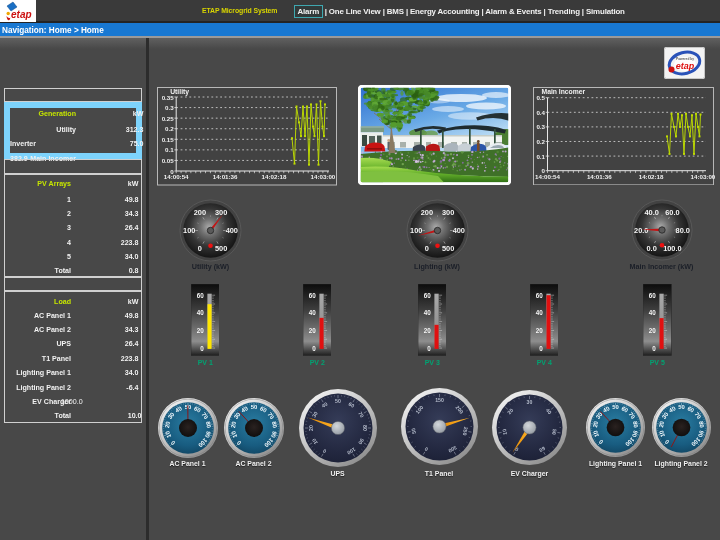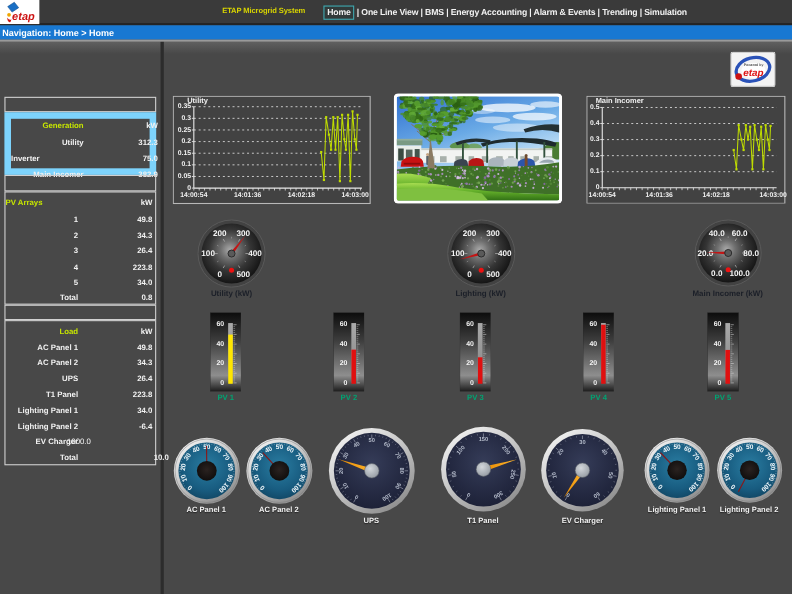--- a/index.html
+++ b/index.html
@@ -3,42 +3,42 @@
 <div style="position:absolute;left:0;top:0;width:720px;height:22px;background:#3a3a3a"></div>
 <div style="position:absolute;left:0;top:21px;width:720px;height:2px;background:#242424"></div>
 <svg style="position:absolute;left:0px;top:0px" width="36" height="22" viewBox="0 0 36 22">
     <rect width="36" height="22" fill="#ffffff"></rect>
     <polygon points="7,6 13,2 17,7 11,11" fill="#1a6fc4" stroke="#0d4a8a" stroke-width="0.5"></polygon>
     <circle cx="8.2" cy="13.5" r="1.7" fill="#f0a500"></circle>
     <path d="M6.5 16 q2 3 4 1.5 l-1 2.5 q-2.5 1 -3 -4 Z" fill="#cc1111"></path>
     <text x="11" y="18" font-size="10" font-weight="bold" font-style="italic" fill="#cc1111" font-family="Liberation Sans">etap</text>
   </svg>
 <div style="position:absolute;left:202px;top:7px;width:140px;color:#d8d400;font-size:6.9px;font-weight:bold;letter-spacing:-0.1px">ETAP Microgrid System</div>
-<div style="position:absolute;left:294px;top:7px;color:#f2f2f2;font-size:7.9px;font-weight:bold;white-space:nowrap;letter-spacing:-0.15px"><span style="border:1px solid #3fa8b0;padding:1px 2.5px;background:#323a3a">Home</span> | One Line View | BMS | Energy Accounting | Alarm &amp; Events | Trending | Simulation</div>
+<div style="position:absolute;left:294px;top:7px;color:#f2f2f2;font-size:7.9px;font-weight:bold;white-space:nowrap;letter-spacing:-0.15px"><span style="border:1px solid #3fa8b0;padding:1px 2.5px;background:#323a3a">Alarm</span> | One Line View | BMS | Energy Accounting | Alarm &amp; Events | Trending | Simulation</div>
 <div style="position:absolute;left:0;top:23px;width:720px;height:13px;background:#1878d2"></div>
 <div style="position:absolute;left:2px;top:26px;color:#ffffff;font-size:8.2px;font-weight:bold">Navigation: Home &gt; Home</div>
 <div style="position:absolute;left:0;top:36px;width:720px;height:1.5px;background:#9a9a9a"></div>
 <div style="position:absolute;left:0;top:37.5px;width:145.5px;height:502.5px;background:linear-gradient(#606060,#484848 11px)"></div>
 <div style="position:absolute;left:145.5px;top:37.5px;width:3px;height:502.5px;background:#2c2c2c"></div>
 <div style="position:absolute;left:148.5px;top:37.5px;width:571.5px;height:502.5px;background:linear-gradient(#606060,#484848 11px)"></div>
 <div style="position:absolute;left:0;top:0;width:145px;height:540px">
     <div style="position:absolute;left:4px;top:88px;width:138px;height:14px;border:1px solid #d0d0d0;box-sizing:border-box"></div>
     <div style="position:absolute;left:4px;top:102px;width:138px;height:57px;border:6px solid #7dd3fc;box-sizing:border-box">
       <div style="position:absolute;left:0;top:1.5px;width:66px;text-align:right;color:#c6e500;font-size:7.1px;font-weight:bold;white-space:nowrap">Generation</div>
       <div style="position:absolute;left:0;top:1.5px;width:133.5px;text-align:right;color:#f2f2f2;font-size:7.1px;font-weight:bold;white-space:nowrap">kW</div>
       <div style="position:absolute;left:0;top:18px;width:66px;text-align:right;color:#f2f2f2;font-size:7.1px;font-weight:bold;white-space:nowrap">Utility</div>
       <div style="position:absolute;left:0;top:18px;width:133.5px;text-align:right;color:#f2f2f2;font-size:7.1px;font-weight:bold;white-space:nowrap">312.3</div>
       <div style="position:absolute;left:0;top:32.4px;width:66px;text-align:left;color:#f2f2f2;font-size:7.1px;font-weight:bold;white-space:nowrap">Inverter</div>
       <div style="position:absolute;left:0;top:32.4px;width:133.5px;text-align:right;color:#f2f2f2;font-size:7.1px;font-weight:bold;white-space:nowrap">75.0</div>
       <div style="position:absolute;left:0;top:46.8px;width:66px;text-align:right;color:#f2f2f2;font-size:7.1px;font-weight:bold;white-space:nowrap">Main Incomer</div>
-      <div style="position:absolute;left:0;top:46.8px;width:133.5px;text-align:right;color:#f2f2f2;font-size:7.1px;font-weight:bold;white-space:nowrap">382.9</div>
+      <div style="position:absolute;left:0;top:46.8px;width:133.5px;text-align:left;color:#f2f2f2;font-size:7.1px;font-weight:bold;white-space:nowrap">382.9</div>
     </div>
     <div style="position:absolute;left:4px;top:159px;width:138px;height:15px;border:1px solid #d0d0d0;box-sizing:border-box"></div>
     <div style="position:absolute;left:4px;top:174px;width:138px;height:103px;border:1px solid #d0d0d0;box-sizing:border-box">
-      <div style="position:absolute;left:0;top:4.5px;width:66px;color:#c6e500;font-size:7.1px;font-weight:bold;white-space:nowrap">PV Arrays</div>
+      <div style="position:absolute;left:0;top:4.5px;width:66px;text-align:right;color:#c6e500;font-size:7.1px;font-weight:bold;white-space:nowrap">PV Arrays</div>
       <div style="position:absolute;left:0;top:4.5px;width:133.5px;text-align:right;color:#f2f2f2;font-size:7.1px;font-weight:bold;white-space:nowrap">kW</div>
       <div style="position:absolute;left:0;top:20.5px;width:66px;text-align:right;color:#f2f2f2;font-size:7.1px;font-weight:bold;white-space:nowrap">1</div>
       <div style="position:absolute;left:0;top:20.5px;width:133.5px;text-align:right;color:#f2f2f2;font-size:7.1px;font-weight:bold;white-space:nowrap">49.8</div>
       <div style="position:absolute;left:0;top:34.9px;width:66px;text-align:right;color:#f2f2f2;font-size:7.1px;font-weight:bold;white-space:nowrap">2</div>
       <div style="position:absolute;left:0;top:34.9px;width:133.5px;text-align:right;color:#f2f2f2;font-size:7.1px;font-weight:bold;white-space:nowrap">34.3</div>
       <div style="position:absolute;left:0;top:49.3px;width:66px;text-align:right;color:#f2f2f2;font-size:7.1px;font-weight:bold;white-space:nowrap">3</div>
       <div style="position:absolute;left:0;top:49.3px;width:133.5px;text-align:right;color:#f2f2f2;font-size:7.1px;font-weight:bold;white-space:nowrap">26.4</div>
       <div style="position:absolute;left:0;top:63.7px;width:66px;text-align:right;color:#f2f2f2;font-size:7.1px;font-weight:bold;white-space:nowrap">4</div>
       <div style="position:absolute;left:0;top:63.7px;width:133.5px;text-align:right;color:#f2f2f2;font-size:7.1px;font-weight:bold;white-space:nowrap">223.8</div>
       <div style="position:absolute;left:0;top:78.1px;width:66px;text-align:right;color:#f2f2f2;font-size:7.1px;font-weight:bold;white-space:nowrap">5</div>
@@ -58,21 +58,21 @@
       <div style="position:absolute;left:0;top:48.3px;width:133.5px;text-align:right;color:#f2f2f2;font-size:7.1px;font-weight:bold;white-space:nowrap">26.4</div>
       <div style="position:absolute;left:0;top:62.7px;width:66px;text-align:right;color:#f2f2f2;font-size:7.1px;font-weight:bold;white-space:nowrap">T1 Panel</div>
       <div style="position:absolute;left:0;top:62.7px;width:133.5px;text-align:right;color:#f2f2f2;font-size:7.1px;font-weight:bold;white-space:nowrap">223.8</div>
       <div style="position:absolute;left:0;top:77.1px;width:66px;text-align:right;color:#f2f2f2;font-size:7.1px;font-weight:bold;white-space:nowrap">Lighting Panel 1</div>
       <div style="position:absolute;left:0;top:77.1px;width:133.5px;text-align:right;color:#f2f2f2;font-size:7.1px;font-weight:bold;white-space:nowrap">34.0</div>
       <div style="position:absolute;left:0;top:91.5px;width:66px;text-align:right;color:#f2f2f2;font-size:7.1px;font-weight:bold;white-space:nowrap">Lighting Panel 2</div>
       <div style="position:absolute;left:0;top:91.5px;width:133.5px;text-align:right;color:#f2f2f2;font-size:7.1px;font-weight:bold;white-space:nowrap">-6.4</div>
       <div style="position:absolute;left:0;top:105.9px;width:66px;text-align:right;color:#f2f2f2;font-size:7.1px;font-weight:bold;white-space:nowrap">EV Charger</div>
       <div style="position:absolute;left:0;top:105.9px;width:133.5px;text-align:center;color:#f2f2f2;font-size:7.1px;font-weight:normal;white-space:nowrap">1000.0</div>
       <div style="position:absolute;left:0;top:120.3px;width:66px;text-align:right;color:#f2f2f2;font-size:7.1px;font-weight:bold;white-space:nowrap">Total</div>
-      <div style="position:absolute;left:15px;top:120.3px;width:133.5px;text-align:right;color:#f2f2f2;font-size:7.1px;font-weight:bold;white-space:nowrap">10.0</div>
+      <div style="position:absolute;left:3px;top:120.3px;width:133.5px;text-align:right;color:#f2f2f2;font-size:7.1px;font-weight:bold;white-space:nowrap">10.0</div>
     </div>
   </div>
 <svg width="0" height="0" style="position:absolute">
     <defs>
       <linearGradient id="chrome" x1="0" y1="0" x2="0.7" y2="1">
         <stop offset="0" stop-color="#fdfdfd"></stop>
         <stop offset="0.5" stop-color="#c9c9c9"></stop>
         <stop offset="1" stop-color="#8f8f8f"></stop>
       </linearGradient>
       <radialGradient id="tealface" cx="0.5" cy="0.42" r="0.84">

